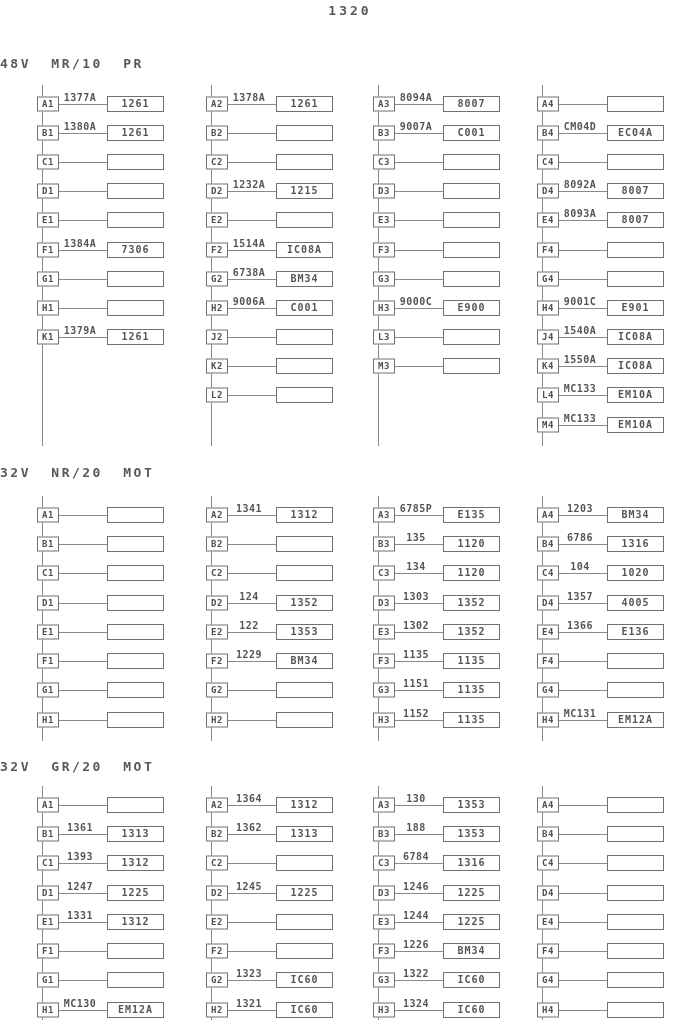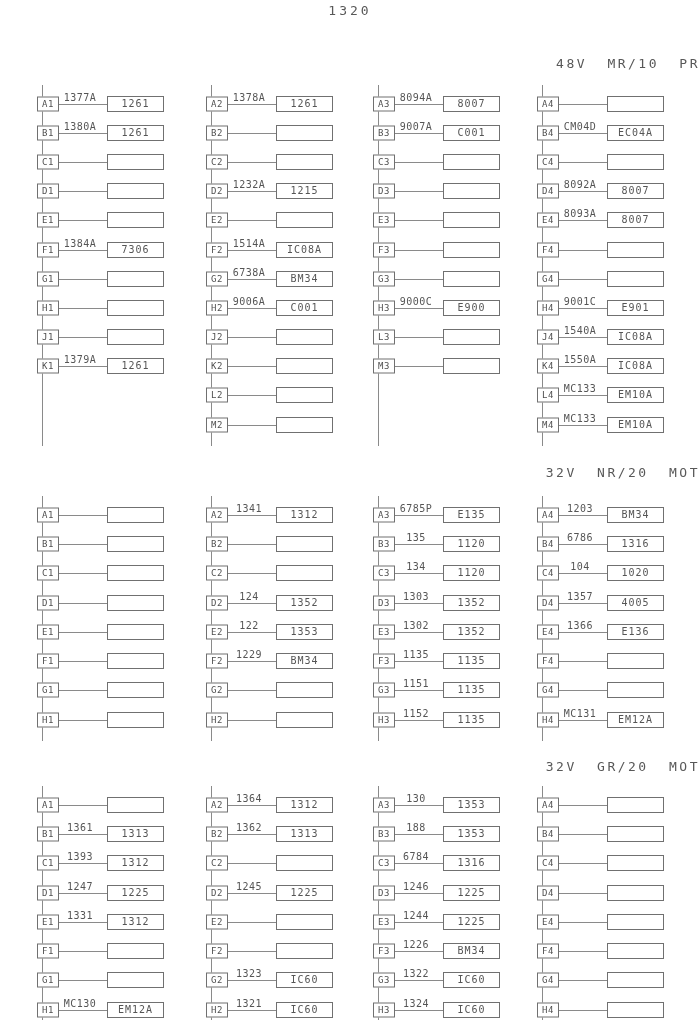--- a/index.html
+++ b/index.html
@@ -12,36 +12,37 @@
     height: 1020px;
     font-family: "DejaVu Sans Mono", monospace;
     color: #4f4f4f;
   }
   #diagram {
     position: relative;
     width: 700px;
     height: 1020px;
     overflow: hidden;
     background: #ffffff;
+    font-weight: bold;
   }
   .page-title {
     position: absolute;
     top: 3px;
     left: 0;
     width: 100%;
     text-align: center;
     font-size: 13px;
     letter-spacing: 3px;
     color: #585858;
   }
   .section-title {
     position: absolute;
     left: 0;
     width: 100%;
-    text-align: right;
+    text-align: left;
     font-size: 13px;
     letter-spacing: 2.5px;
     word-spacing: 10px;
     color: #585858;
   }
   .column {
     position: absolute;
     width: 132px;
   }
   .bus {
@@ -157,26 +158,20 @@
           <div class="wlabel"></div>
           <div class="dbox"></div>
         </div>
         <div class="row" style="height: 29.2px;">
           <div class="tbox">H1</div>
           <div class="wire"></div>
           <div class="wlabel"></div>
           <div class="dbox"></div>
         </div>
         <div class="row" style="height: 29.2px;">
-          <div class="tbox">J1</div>
-          <div class="wire"></div>
-          <div class="wlabel"></div>
-          <div class="dbox"></div>
-        </div>
-        <div class="row" style="height: 29.2px;">
           <div class="tbox">K1</div>
           <div class="wire"></div>
           <div class="wlabel">1379A</div>
           <div class="dbox">1261</div>
         </div>
       </div>
       <div class="column" style="left: 206px; top: 89px; height: 350.4px;">
         <div class="bus"></div>
         <div class="row" style="height: 29.2px;">
           <div class="tbox">A2</div>
@@ -233,26 +228,20 @@
           <div class="dbox"></div>
         </div>
         <div class="row" style="height: 29.2px;">
           <div class="tbox">K2</div>
           <div class="wire"></div>
           <div class="wlabel"></div>
           <div class="dbox"></div>
         </div>
         <div class="row" style="height: 29.2px;">
           <div class="tbox">L2</div>
-          <div class="wire"></div>
-          <div class="wlabel"></div>
-          <div class="dbox"></div>
-        </div>
-        <div class="row" style="height: 29.2px;">
-          <div class="tbox">M2</div>
           <div class="wire"></div>
           <div class="wlabel"></div>
           <div class="dbox"></div>
         </div>
       </div>
       <div class="column" style="left: 373px; top: 89px; height: 350.4px;">
         <div class="bus"></div>
         <div class="row" style="height: 29.2px;">
           <div class="tbox">A3</div>
           <div class="wire"></div>

